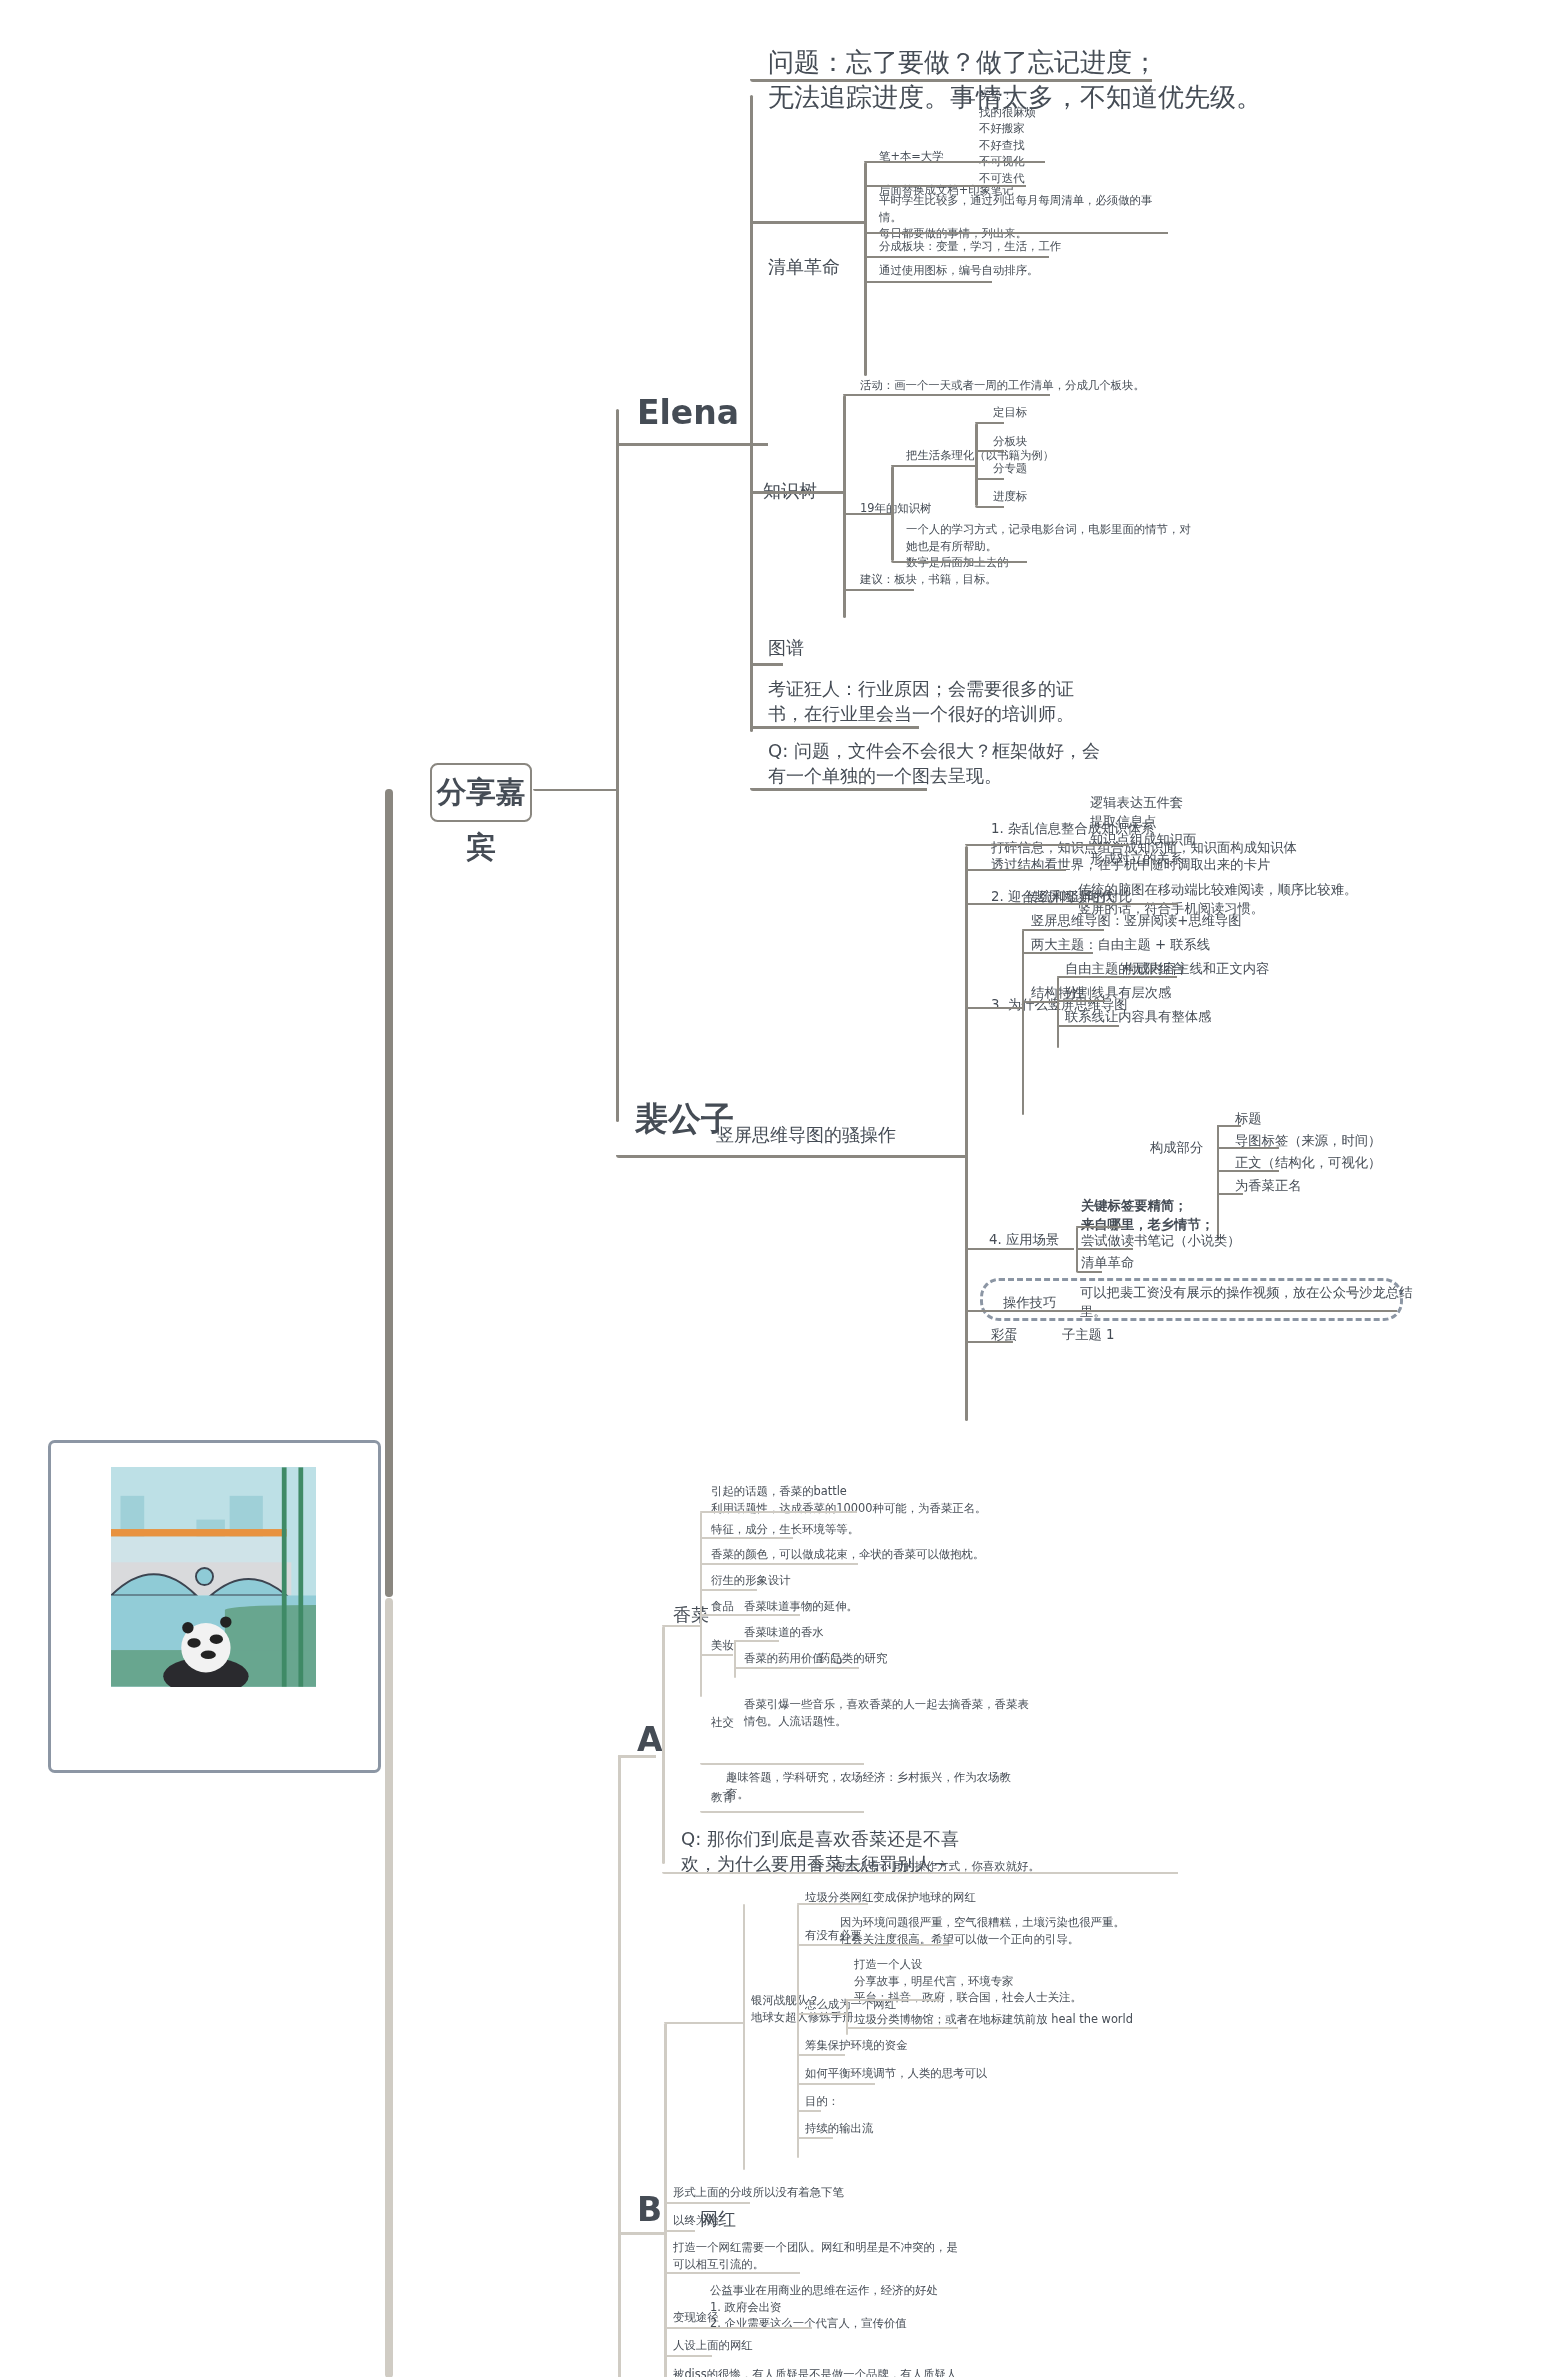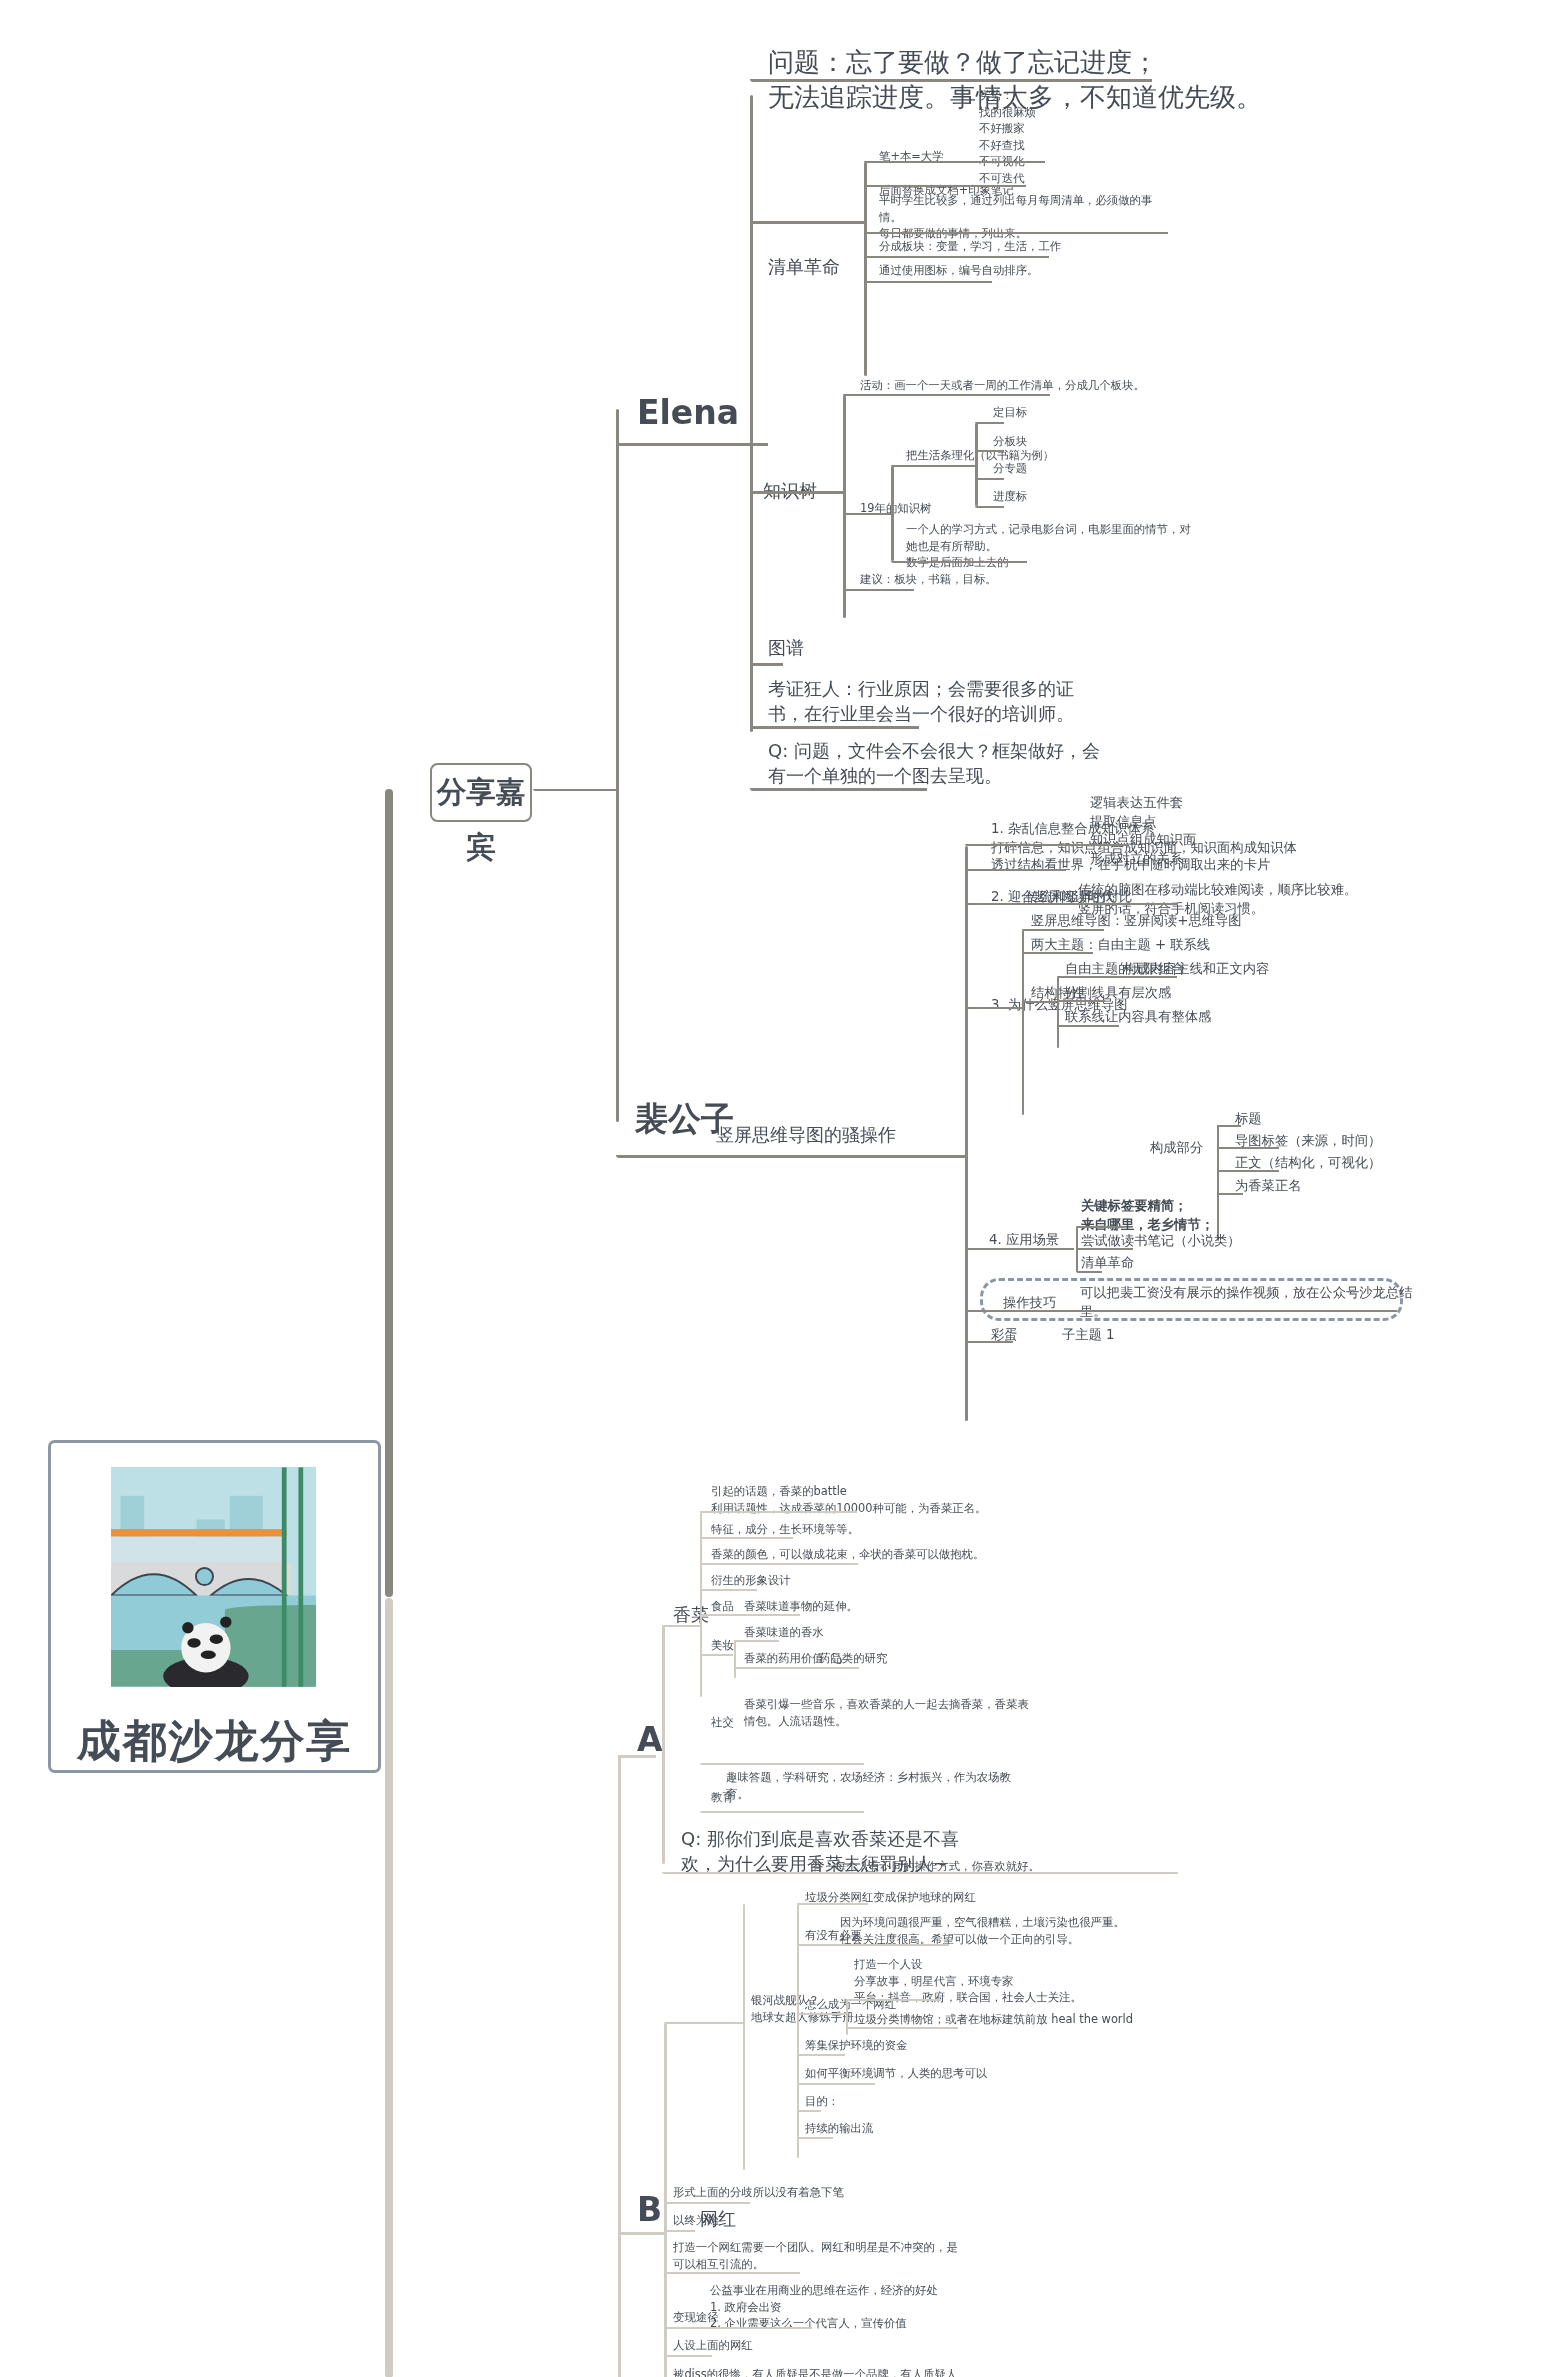--- a/index.html
+++ b/index.html
@@ -49,21 +49,20 @@
       <rect x="395" y="0" width="10" height="462" fill="#3f8a66"></rect>
       <ellipse cx="200" cy="440" rx="90" ry="40" fill="#2a2a2e"></ellipse>
       <circle cx="200" cy="380" r="52" fill="#f2f2f2"></circle>
       <ellipse cx="175" cy="370" rx="14" ry="10" fill="#222"></ellipse>
       <ellipse cx="222" cy="362" rx="14" ry="10" fill="#222"></ellipse>
       <ellipse cx="205" cy="395" rx="16" ry="9" fill="#222"></ellipse>
       <circle cx="162" cy="338" r="12" fill="#222"></circle>
       <circle cx="242" cy="326" r="12" fill="#222"></circle>
     </svg>
   </div>
-  <div class="title">成都沙龙分享</div>
 </div>
 
 <div class="vl" style="left:385px; top:789px; height:808px; width:7.6px; background:#8a8780;"></div>
 <div class="vlL" style="left:385px; top:1598px; height:780px; width:7.6px;"></div>
 
 <div class="l1" style="left:430px; top:763px; width:102px; height:59px; border:2.4px solid #8a8780; line-height:55px;"><span>分享嘉宾</span></div>
 <div class="vl" style="left:616px; top:409px; height:713px;"></div>
 <div class="bar" style="left:533px; top:789px; width:84px; height:2.4px;"></div>
 
 <div class="t big" style="left:637px; top:390px;">Elena</div>

